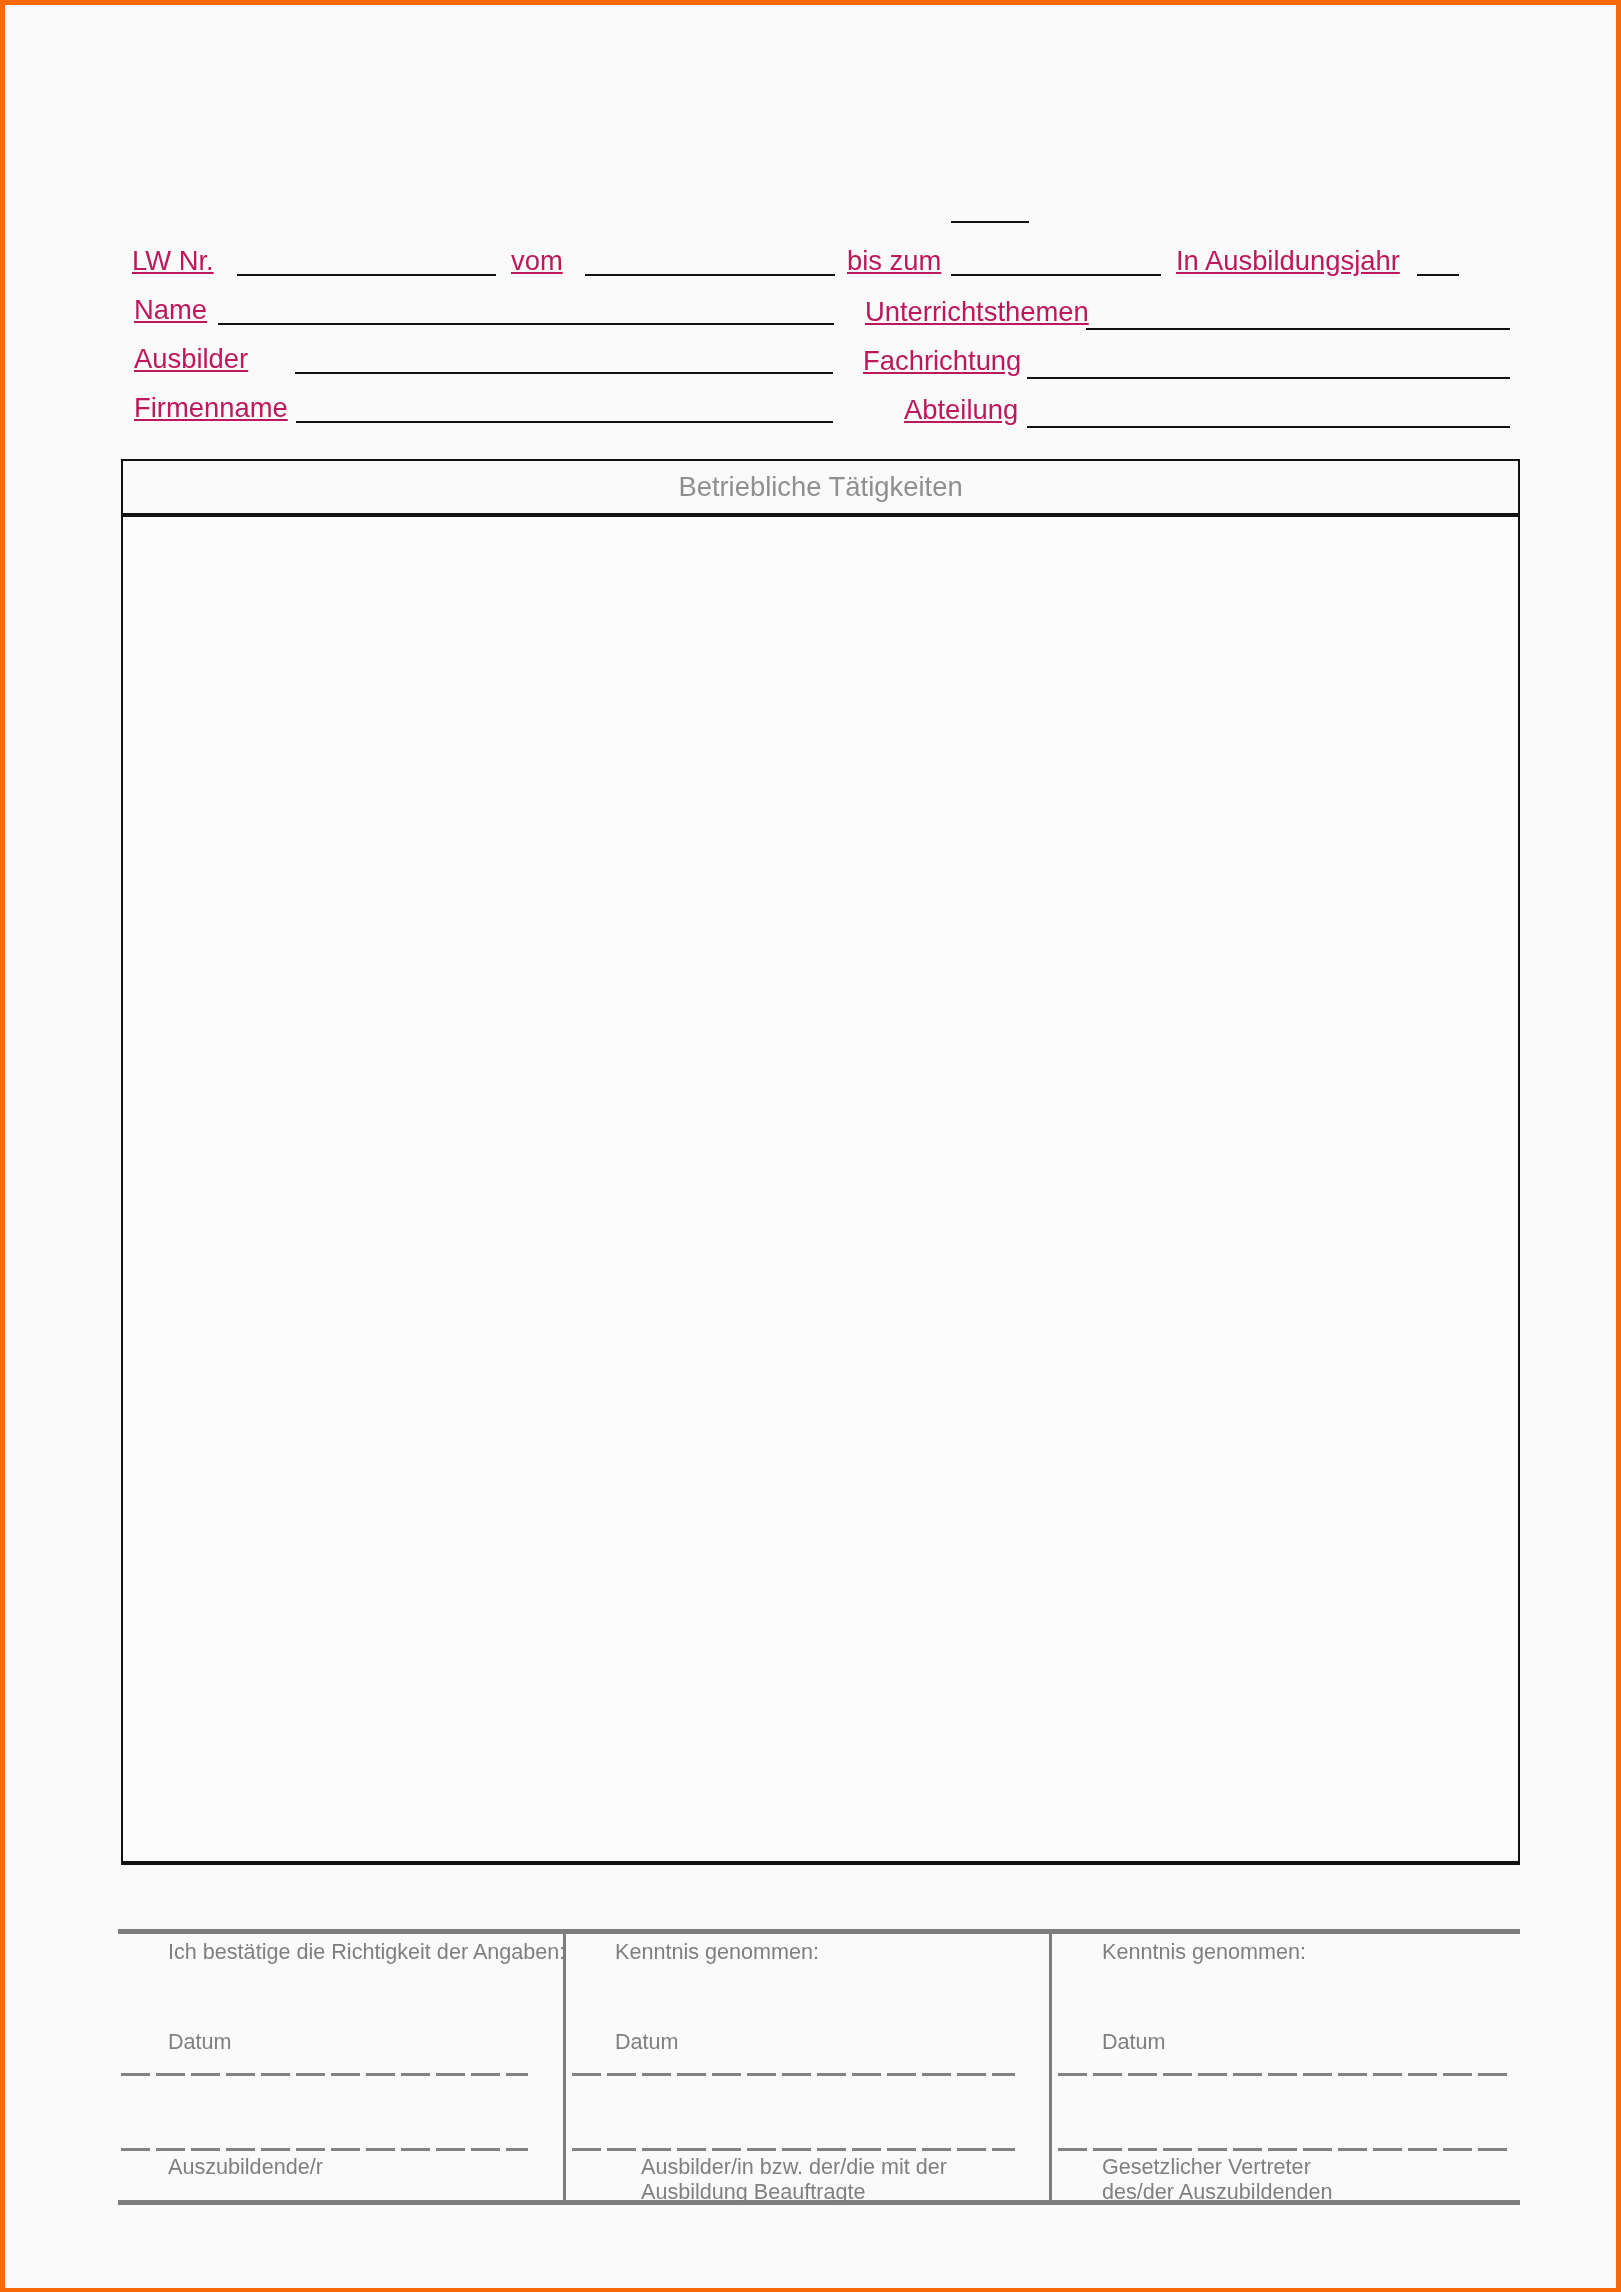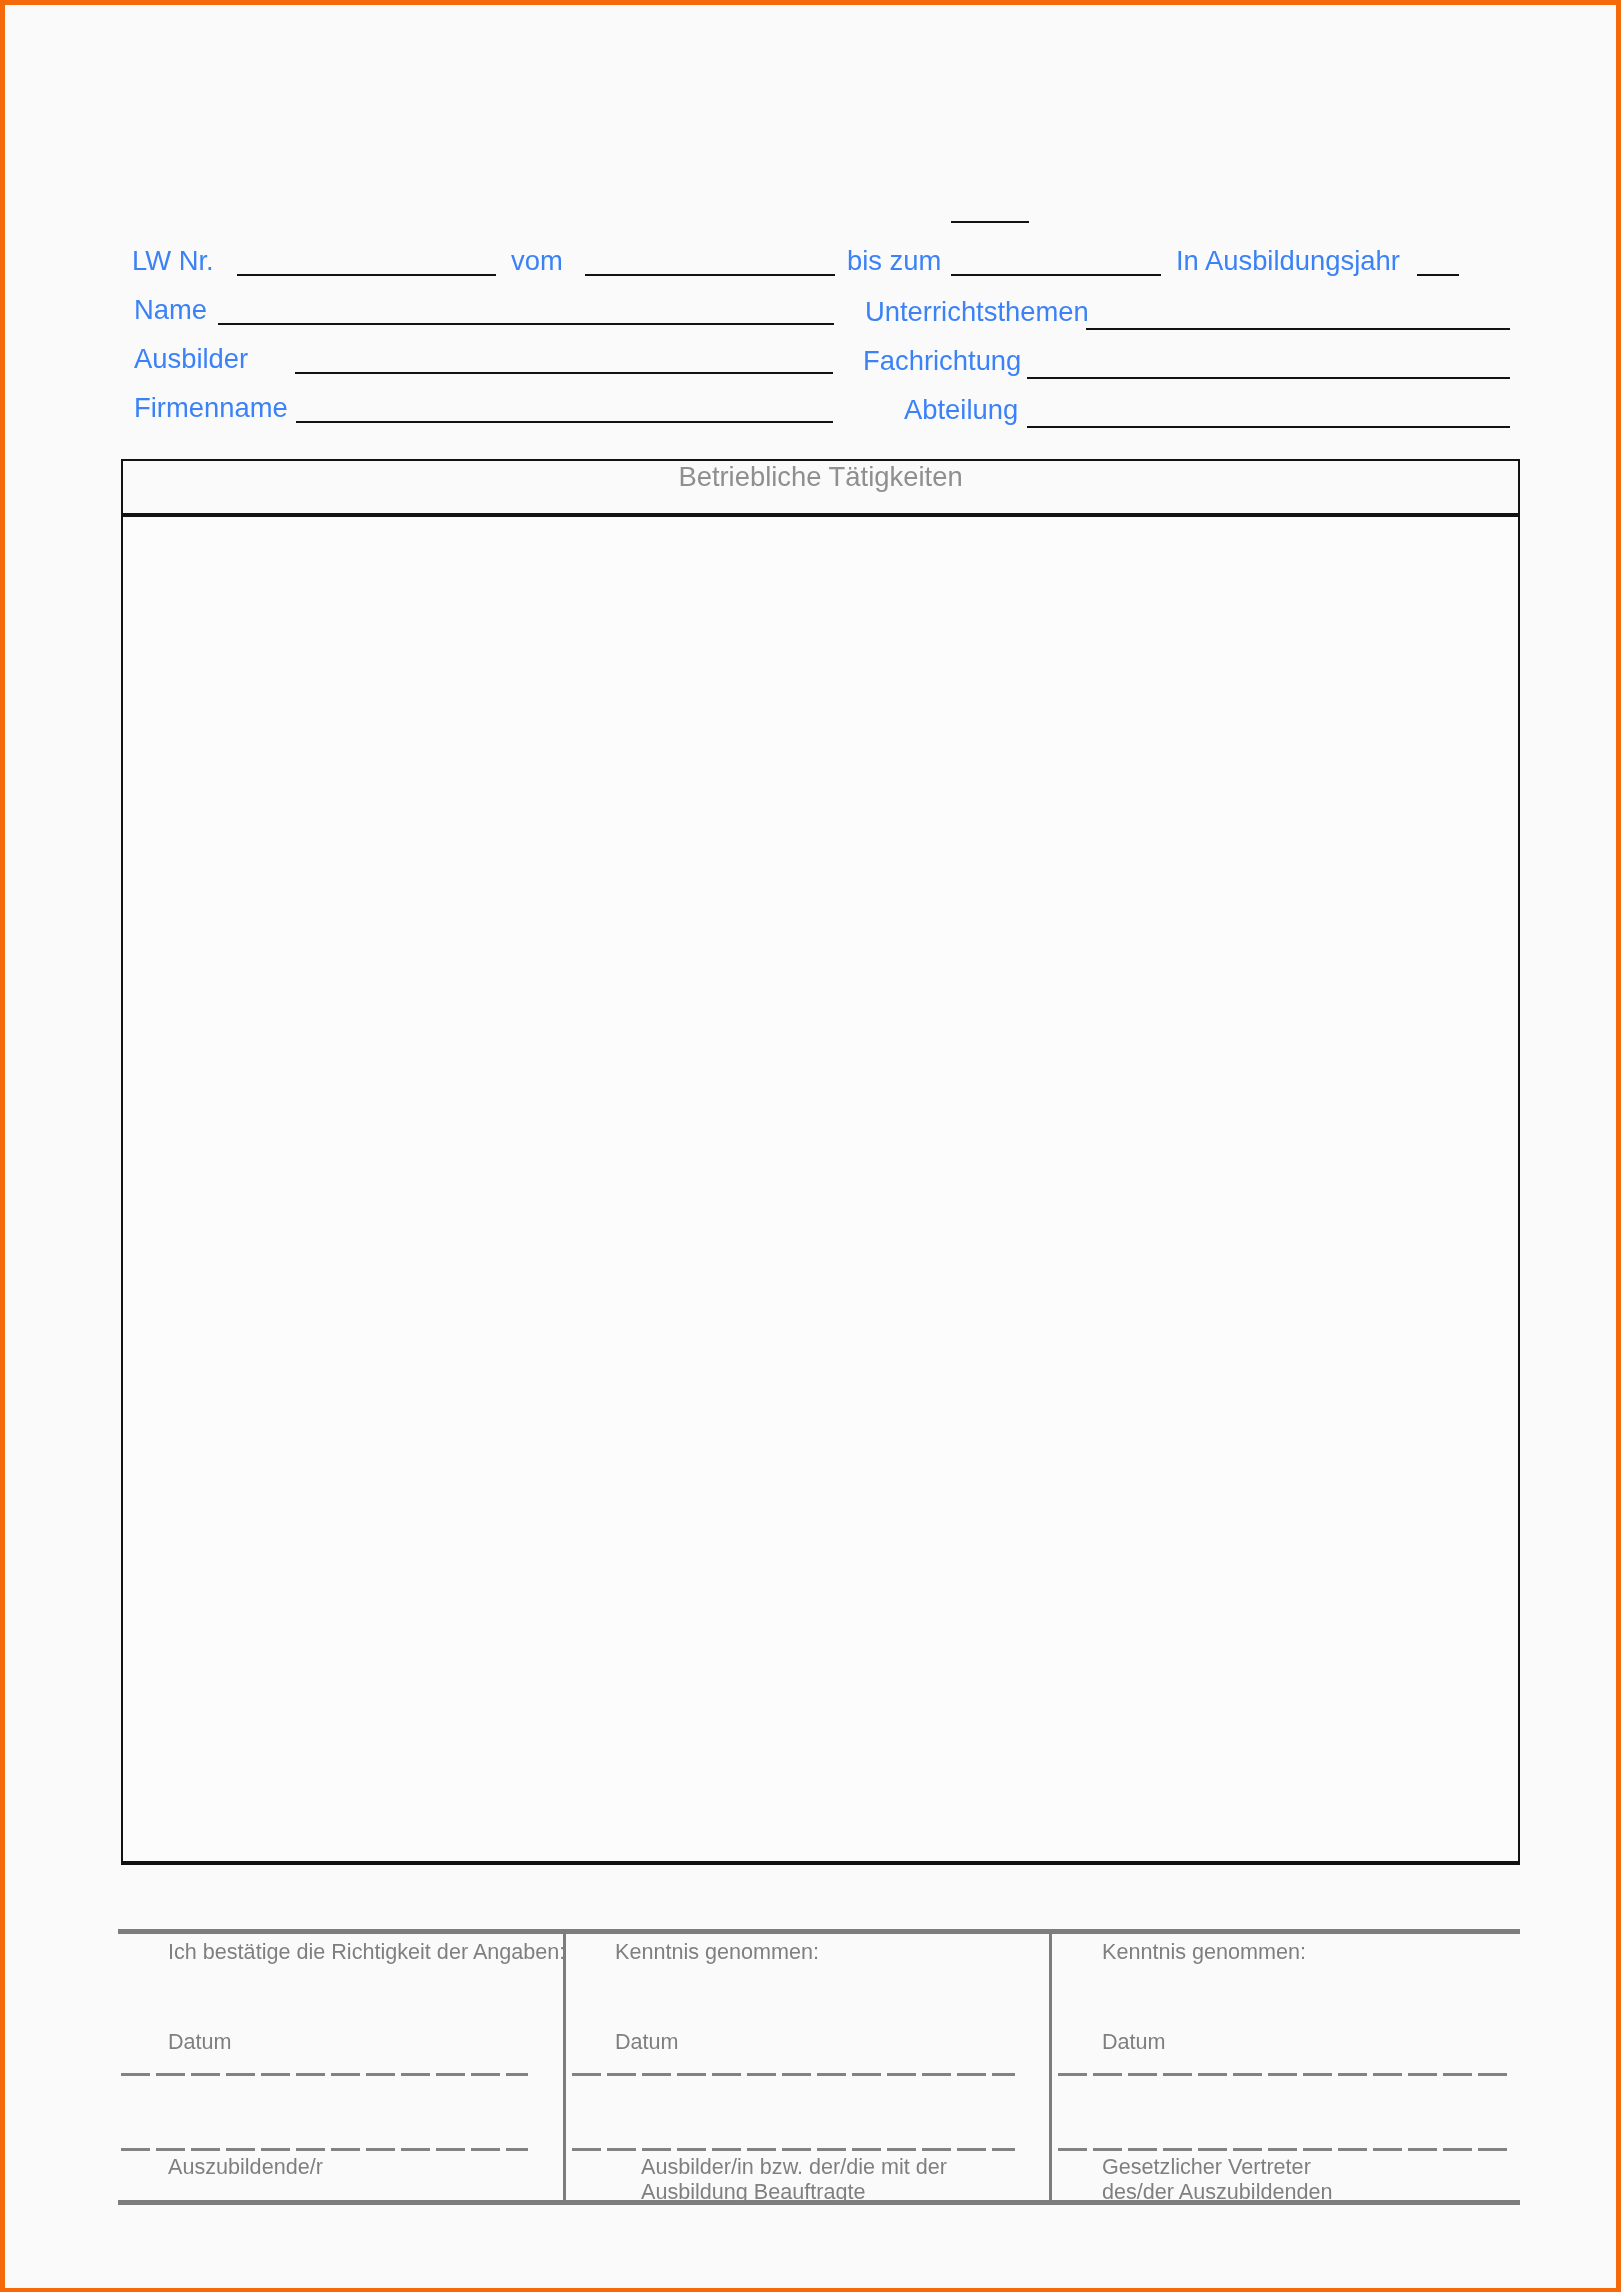--- a/index.html
+++ b/index.html
@@ -12,31 +12,31 @@
     border:5.9px solid #f6690a;
     font-family:"Liberation Sans","DejaVu Sans",sans-serif;
     color:#8a8a8a;
     overflow:hidden;
   }
   .abs{position:absolute;}
   
   .title{left:127px;top:173px;white-space:nowrap;font-size:35px;color:#8a8a8a;}
   .title b{font-size:42px;font-weight:bold;color:#868686;letter-spacing:-1px;}
   .fill{height:0;border-top:2.9px solid #121212;}
-  .lbl{font-size:27.4px;color:#3b82f6;white-space:nowrap;}
+  .lbl{font-size:27.4px;color:#be185d;white-space:nowrap;text-decoration:underline;}
   
   .bigtable{
     left:116px;top:454px;width:1399px;height:1406px;
     box-sizing:border-box;
     border:2.9px solid #121212;border-bottom-width:4.9px;
     display:flex;flex-direction:column;
   }
   .sec-head{
     box-sizing:border-box;
-    display:flex;align-items:flex-start;justify-content:center;
+    display:flex;align-items:center;justify-content:center;
     font-size:27.4px;color:#8f8f8f;
   }
   .sec-head.first{height:56px;border-bottom:4.9px solid #121212;}
   .sec-head.mid{height:58px;border-top:4.9px solid #121212;border-bottom:4.9px solid #121212;}
   .sec-body{background:#fcfcfc;}
   .sec-body.b1{height:413px;}
   .sec-body.b2{height:412px;}
   .sec-body.b3{flex:1;}
   
   .statement{left:120px;top:1890px;font-size:29px;color:#8a8a8a;white-space:nowrap;}

